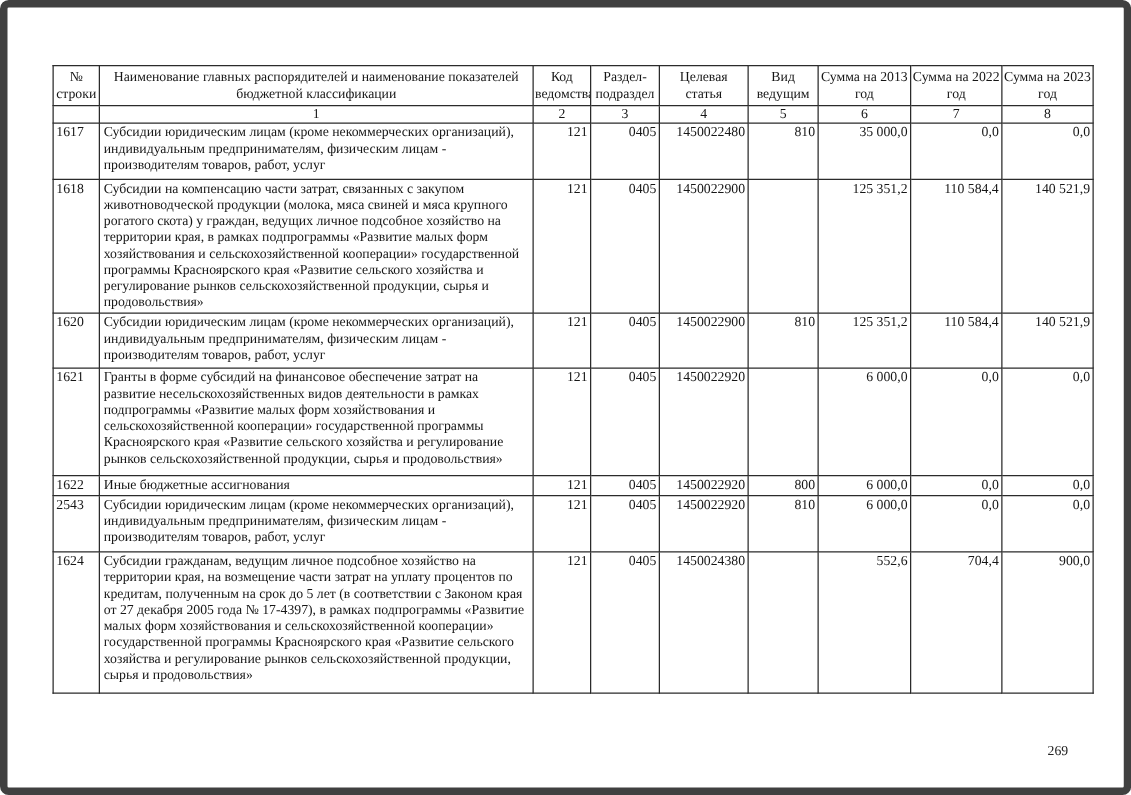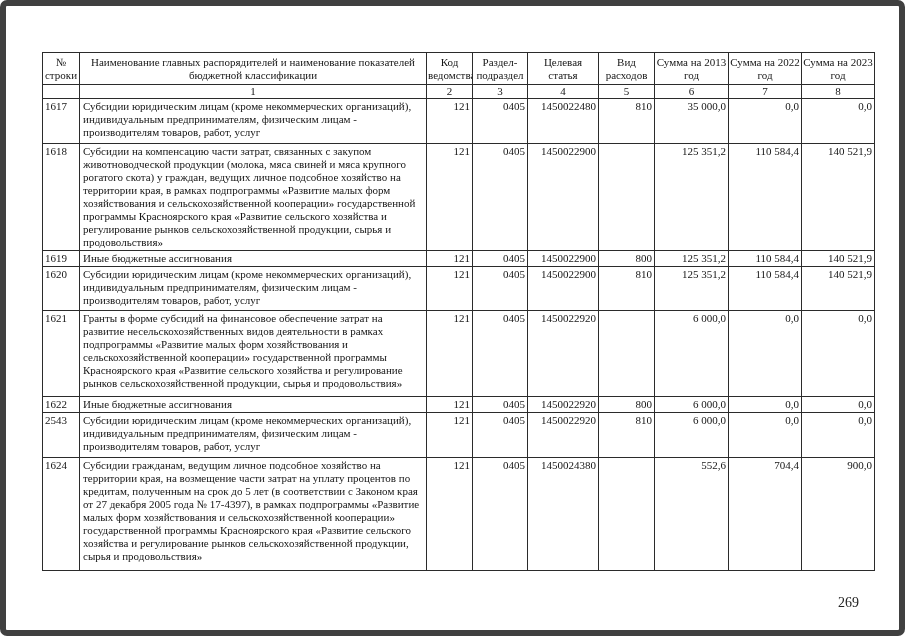--- a/index.html
+++ b/index.html
@@ -41,21 +41,21 @@
   tr.r2 { height:14px; }
   tr.r3 { height:44px;margin-left:24px; }
   tr.r4 { height:86px; }
   tr.r5 { height:14px; }
   tr.r6 { height:45px; }
   tr.r7 { height:113px; }
   tr.r8 { height:13px; }
   tr.r9 { height:13px; }
   .page-number {
     position:absolute; left:832px; top:589px;
-    font-size:14px; color:#222;
+    font-size:11px; color:#222;
   }
 </style>
 </head>
 <body>
 
 <div class="page">
   <table class="budget">
     <colgroup>
       <col style="width:37px">
         <col style="width:347px">
@@ -67,21 +67,21 @@
         <col style="width:73px">
         <col style="width:73px">
     </colgroup>
     <thead>
       <tr class="hdr">
         <th>№ строки</th>
         <th>Наименование главных распорядителей и наименование показателей бюджетной классификации</th>
         <th>Код ведомства</th>
         <th>Раздел-подраздел</th>
         <th>Целевая статья</th>
-        <th>Вид расходов</th>
+        <th>Вид ведущим</th>
         <th>Сумма на 2013 год</th>
         <th>Сумма на 2022 год</th>
         <th>Сумма на 2023 год</th>
       </tr>
       <tr class="idx">
         <td></td>
         <td>1</td>
         <td>2</td>
         <td>3</td>
         <td>4</td>
@@ -103,31 +103,20 @@
         <td class="c-sum">0,0</td>
         <td class="c-sum">0,0</td>
       </tr>
       <tr class="r1">
         <td class="c-num">1618</td>
         <td class="c-name">Субсидии на компенсацию части затрат, связанных с закупом животноводческой продукции (молока, мяса свиней и мяса крупного рогатого скота) у граждан, ведущих личное подсобное хозяйство на территории края, в рамках подпрограммы «Развитие малых форм хозяйствования и сельскохозяйственной кооперации» государственной программы Красноярского края «Развитие сельского хозяйства и регулирование рынков сельскохозяйственной продукции, сырья и продовольствия»</td>
         <td class="c-code">121</td>
         <td class="c-code">0405</td>
         <td class="c-code">1450022900</td>
         <td class="c-code"></td>
-        <td class="c-sum">125 351,2</td>
-        <td class="c-sum">110 584,4</td>
-        <td class="c-sum">140 521,9</td>
-      </tr>
-      <tr class="r2">
-        <td class="c-num">1619</td>
-        <td class="c-name">Иные бюджетные ассигнования</td>
-        <td class="c-code">121</td>
-        <td class="c-code">0405</td>
-        <td class="c-code">1450022900</td>
-        <td class="c-code">800</td>
         <td class="c-sum">125 351,2</td>
         <td class="c-sum">110 584,4</td>
         <td class="c-sum">140 521,9</td>
       </tr>
       <tr class="r3">
         <td class="c-num">1620</td>
         <td class="c-name">Субсидии юридическим лицам (кроме некоммерческих организаций), индивидуальным предпринимателям, физическим лицам - производителям товаров, работ, услуг</td>
         <td class="c-code">121</td>
         <td class="c-code">0405</td>
         <td class="c-code">1450022900</td>

